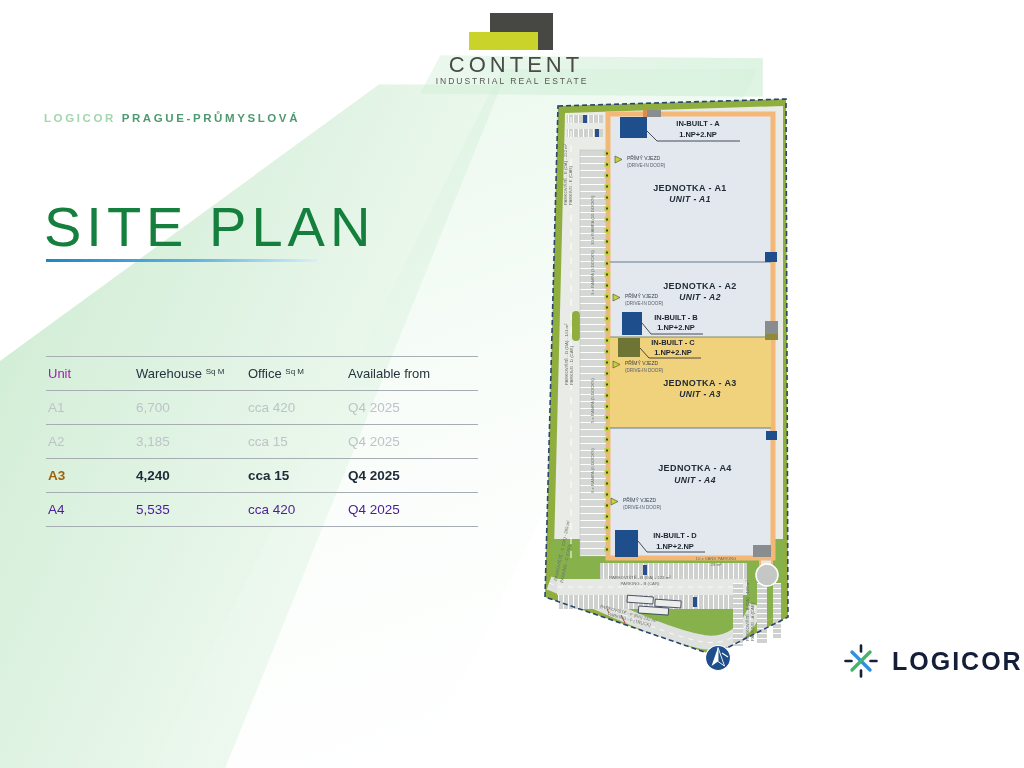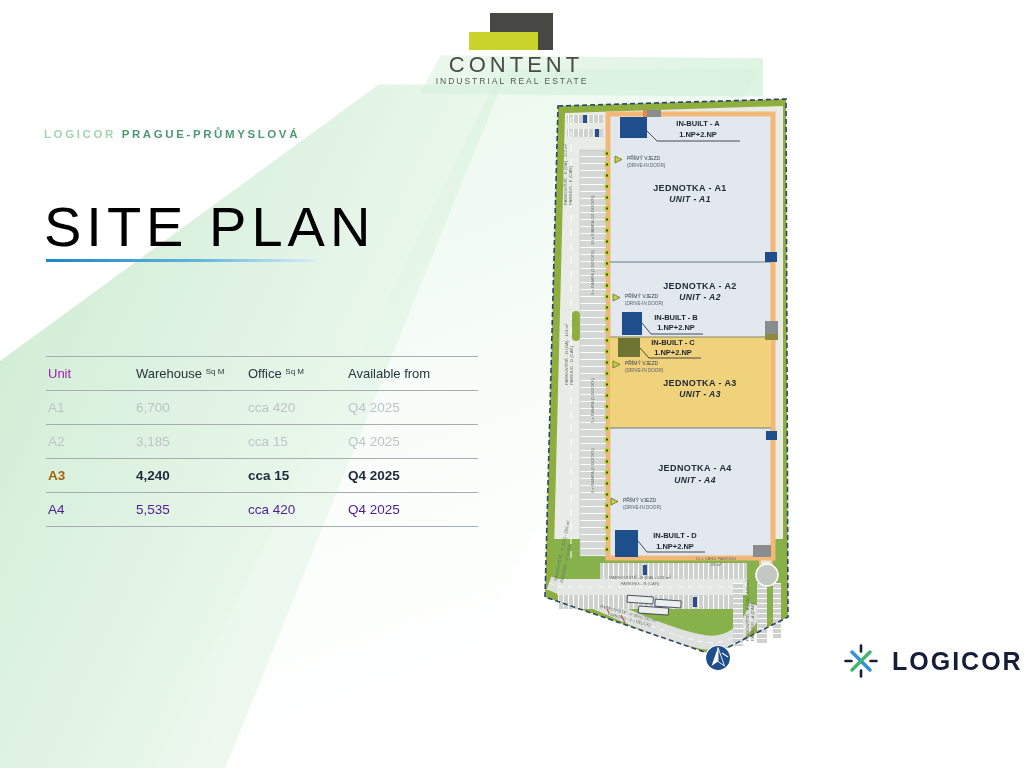--- a/index.html
+++ b/index.html
@@ -25,24 +25,24 @@
   
   .brand { position:absolute; left:402px; top:0; width:220px; text-align:center; }
   .brand-mark { position:absolute; left:67px; top:13px; width:86px; height:37px; }
   .mark-dark  { position:absolute; left:21px; top:0; width:63px; height:37px; background:#474744; }
   .mark-yellow{ position:absolute; left:0; top:19px; width:69px; height:18px; background:#c9d32a; }
   .brand-name { position:absolute; left:4px; top:52px; width:220px; font-size:22px; letter-spacing:4px;
                 color:#4a4a46; font-weight:500; }
   .brand-tagline { position:absolute; left:0; top:76px; width:220px; font-size:8.5px; letter-spacing:2px;
                 color:#55554f; font-weight:500; }
   
-  .kicker { position:absolute; left:44px; top:112px; font-size:11.5px; font-weight:700; letter-spacing:2.6px;margin-top:16px; }
+  .kicker { position:absolute; left:44px; top:112px; font-size:11.5px; font-weight:700; letter-spacing:2.6px; }
   .kicker .k1 { color:#a3d6ae; }
   .kicker .k2 { color:#4d9a70; }
-  .title { position:absolute; left:44px; top:194px; font-size:56px; font-weight:400; letter-spacing:5px; color:#000000; }
+  .title { position:absolute; left:44px; top:194px; font-size:56px; font-weight:400; letter-spacing:5px; color:#15803d; }
   .title-rule { position:absolute; left:46px; top:259px; width:272px; height:3px;
     background:linear-gradient(90deg,#1c86c8,#5fb4e0 55%,#dceff8); }
   
   .units-table { position:absolute; left:46px; top:356px; width:432px; border-collapse:collapse; }
   .units-table th, .units-table td { text-align:left; padding:9px 2px; font-size:13.5px; border-bottom:1px solid #a6aeb3; }
   .units-table thead th { font-size:13px; color:#27333f; font-weight:400; border-top:1px solid #a6aeb3; }
   .units-table thead th.unit-col { color:#a21caf; }
   .sup { font-size:8px; vertical-align:4px; letter-spacing:0; }
   tr.muted td { color:#bdc4c9; }
   tr.dark td { color:#4c1d95;margin-top:7px; }

